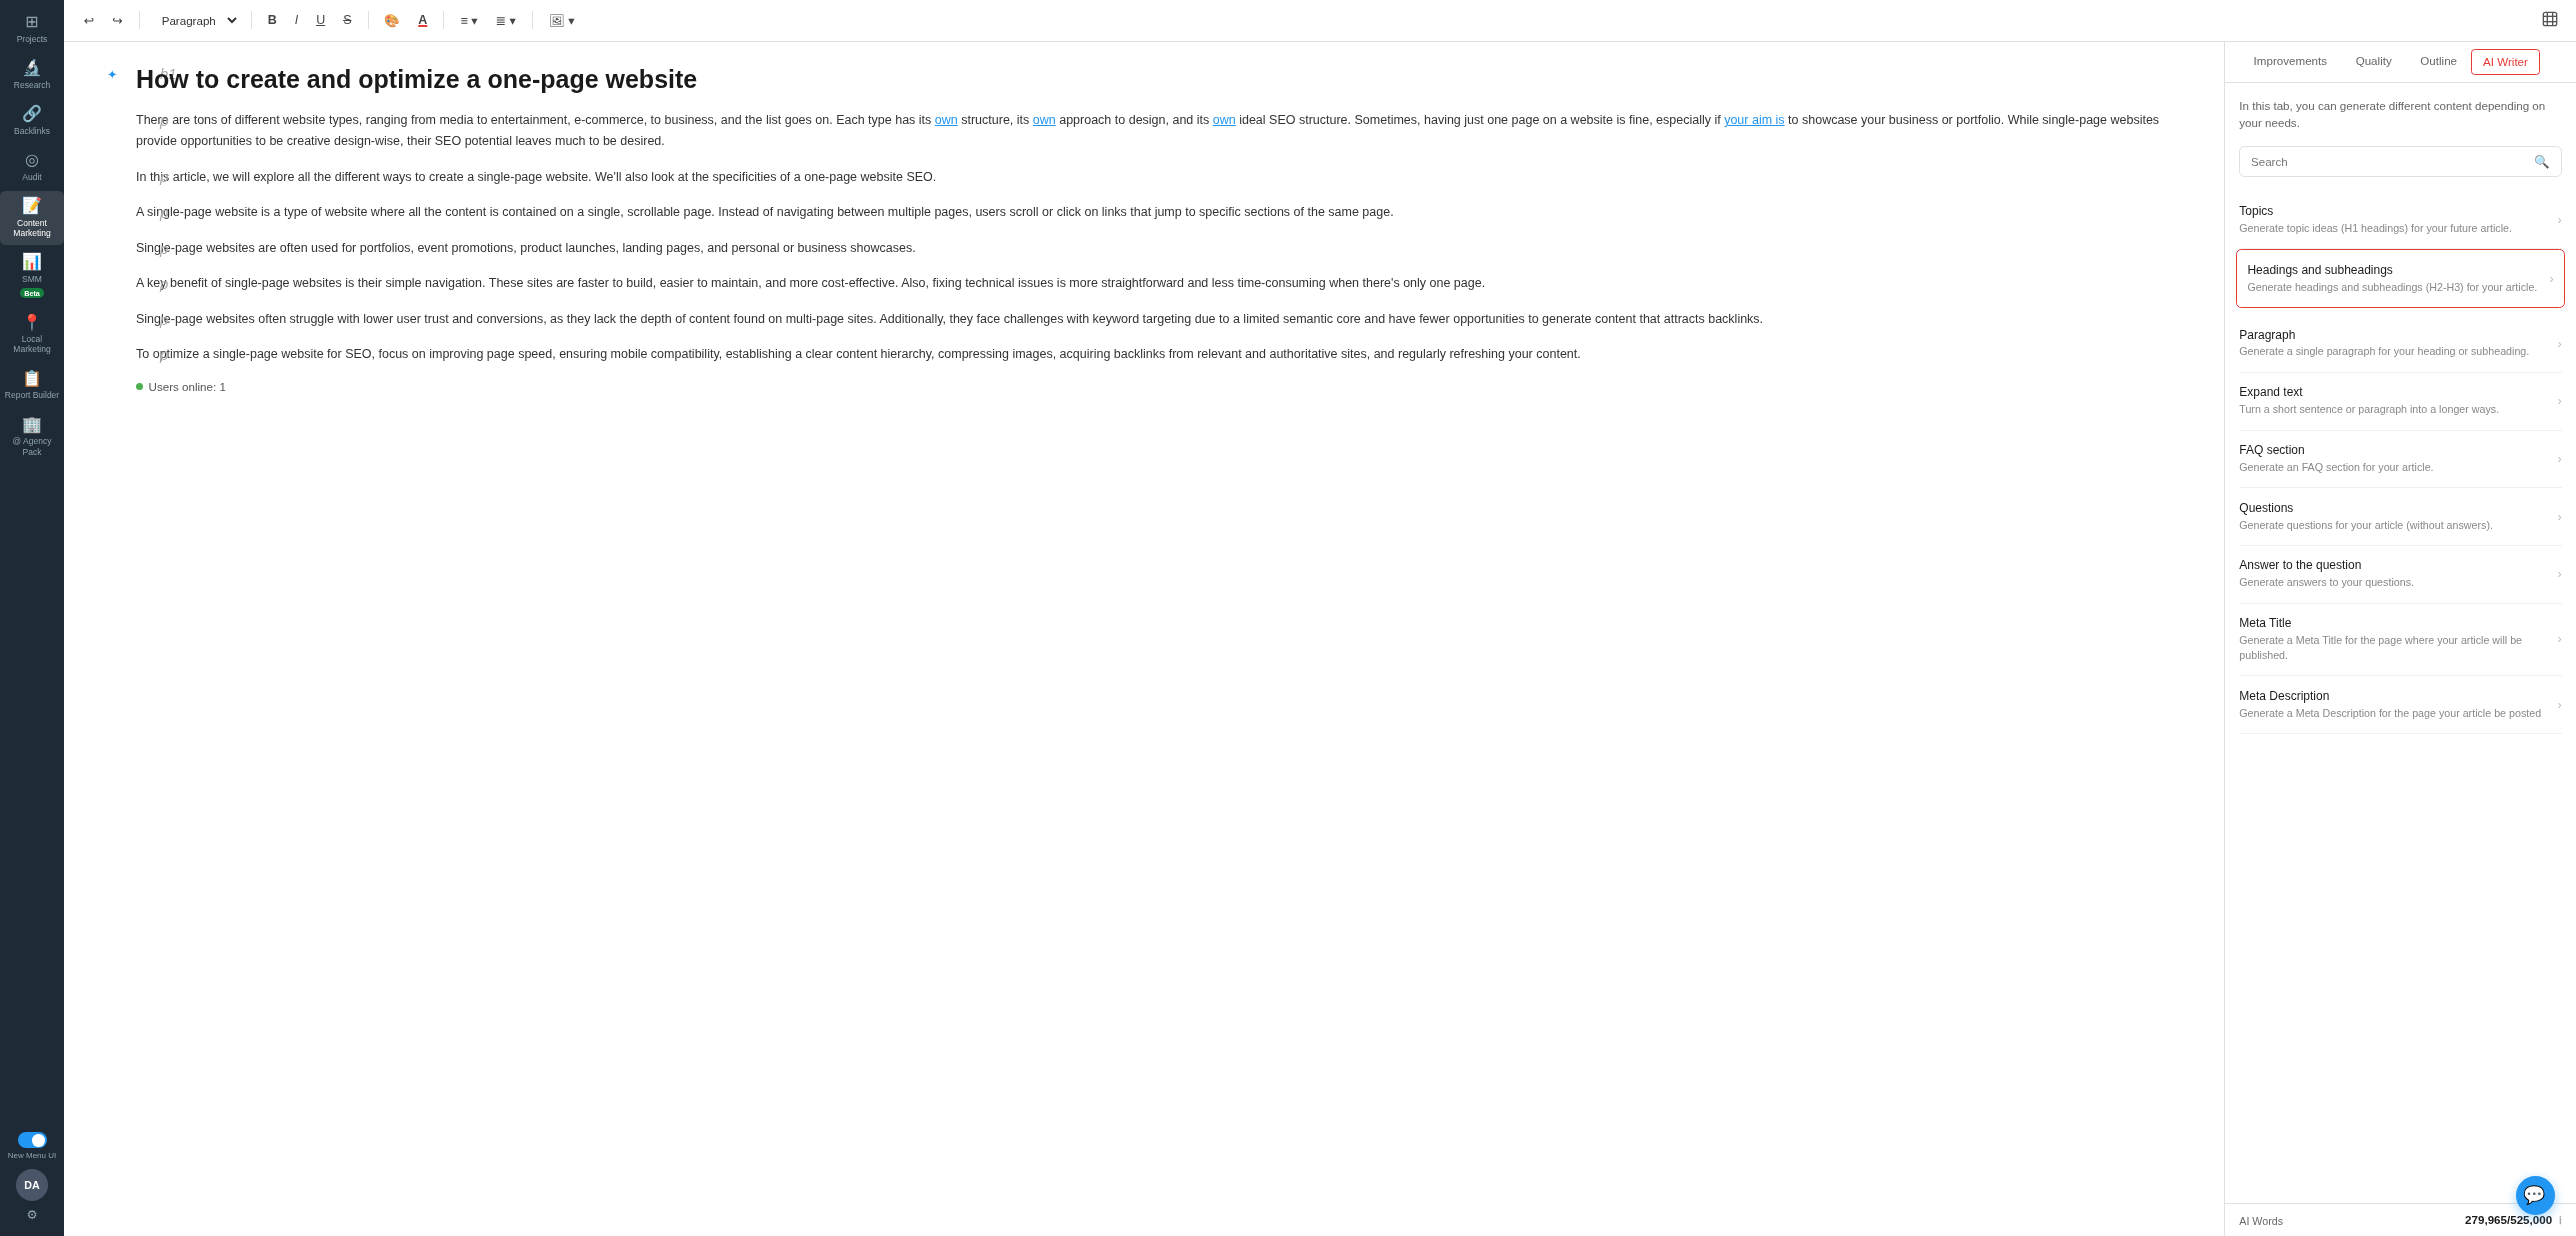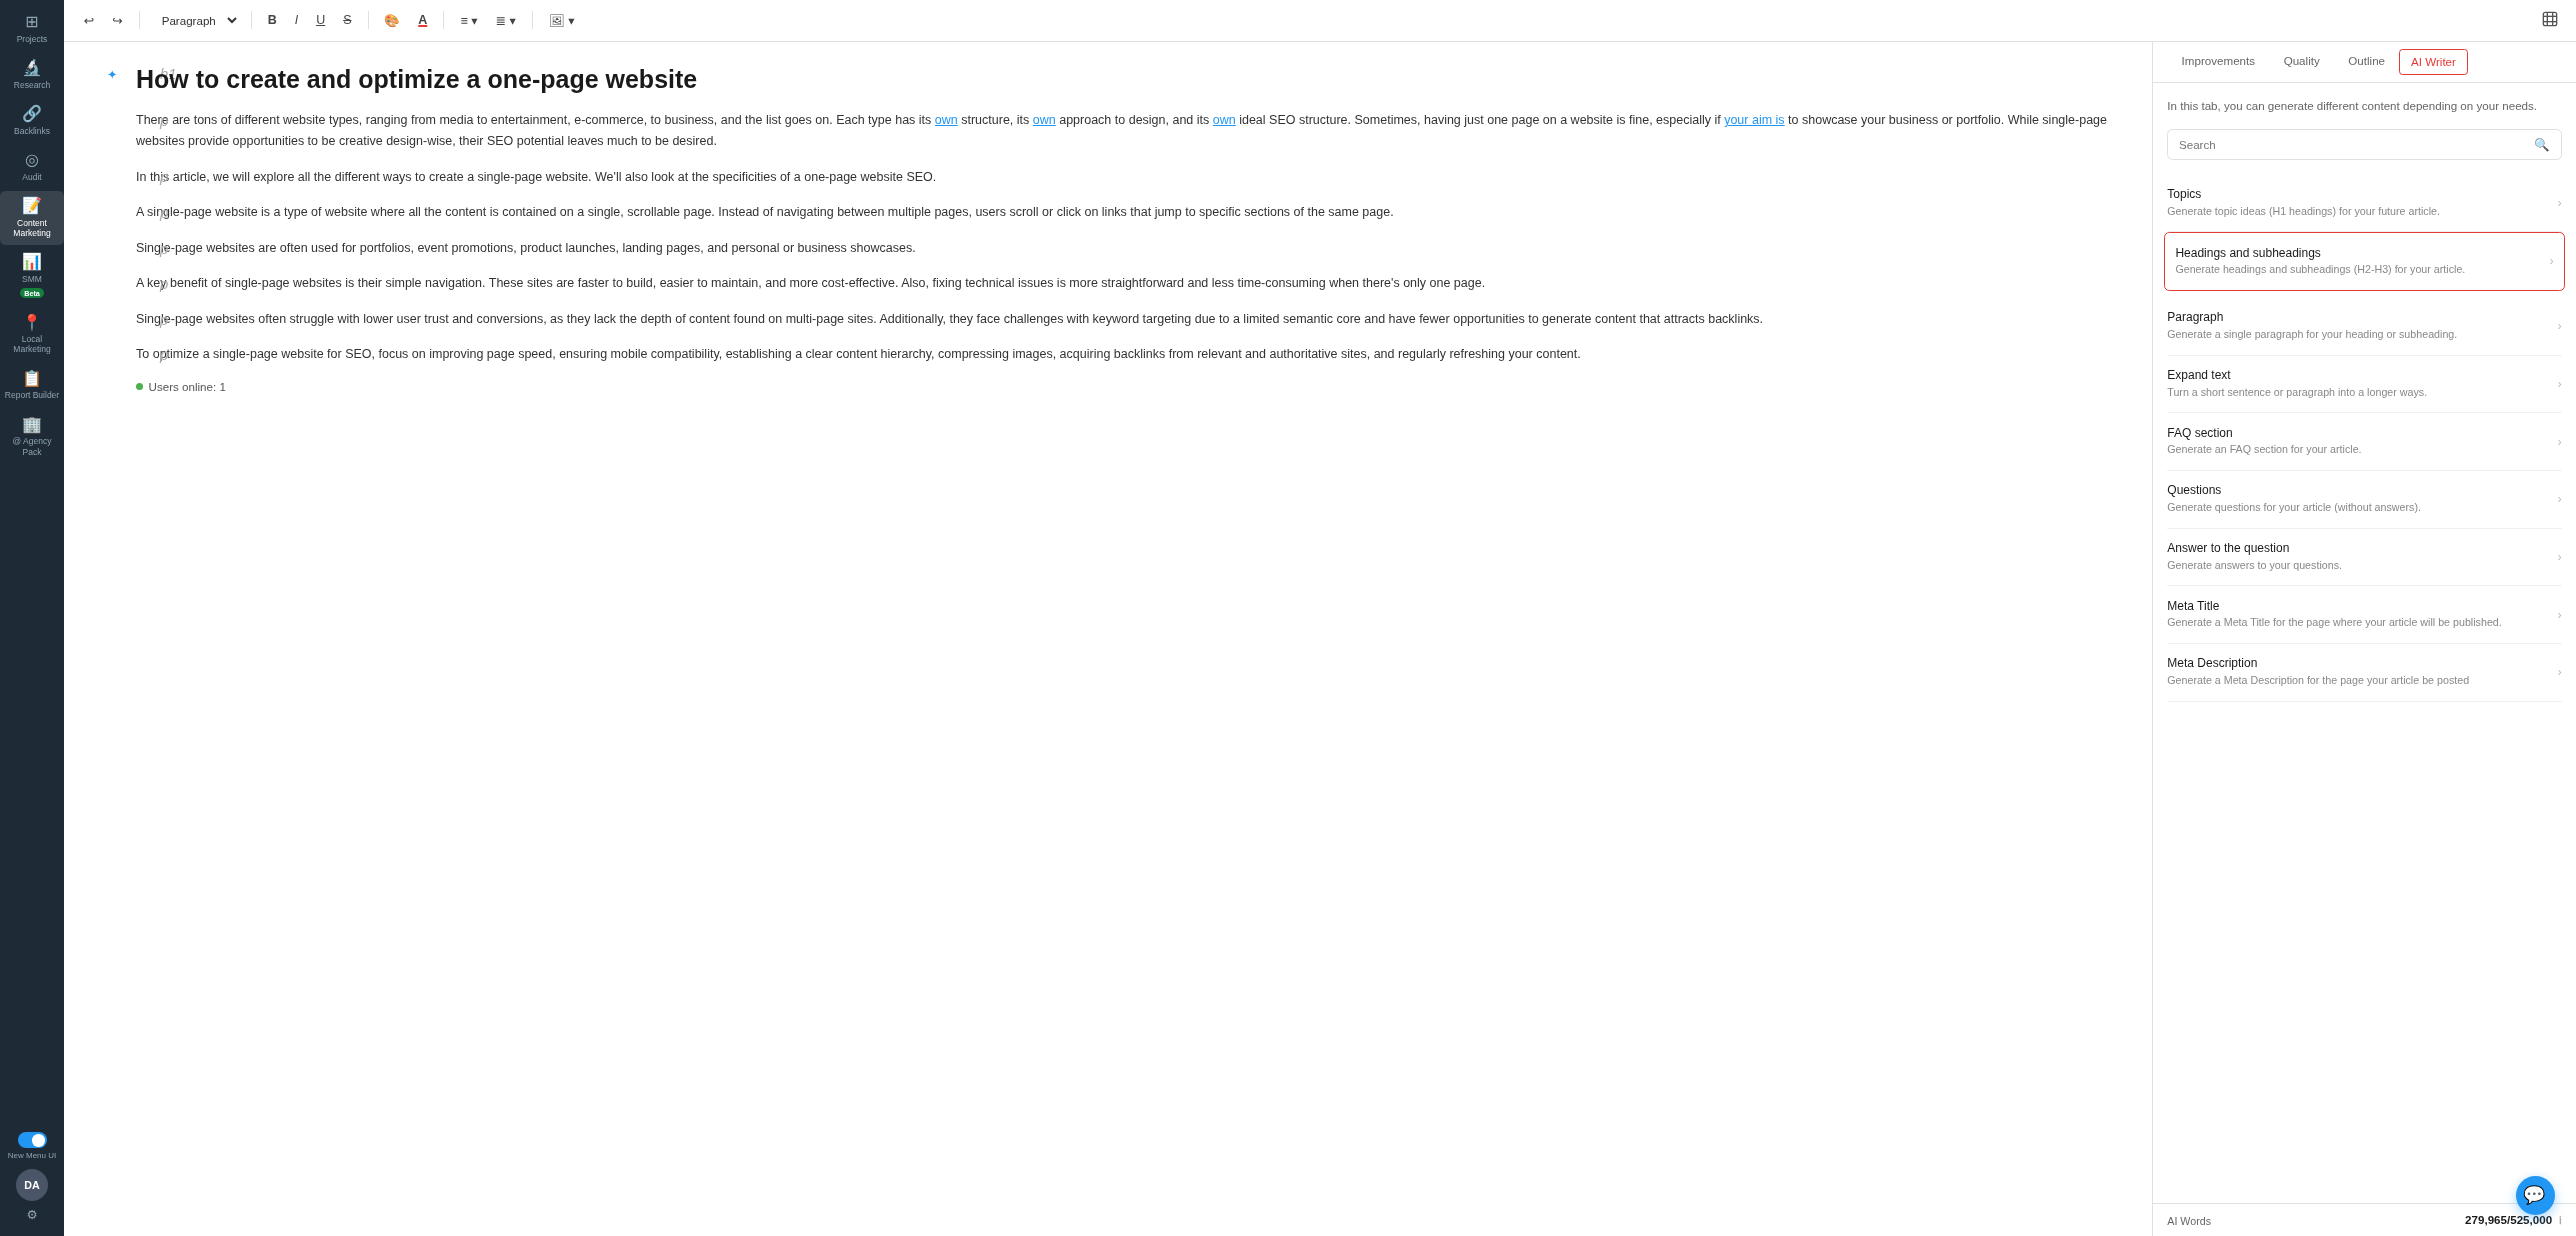--- a/index.html
+++ b/index.html
@@ -214,21 +214,21 @@
       display: flex;
       align-items: center;
       gap: 5.4px;
       font-size: 11.6px;
       color: #555;
     }
     .green-dot { width: 7.2px; height: 7.2px; background: #4caf50; border-radius: 50%; display: inline-block; }
 
     
     .right-panel {
-      width: 424px;
+      width: 352px;
       background: #fff;
       border-left: 0.9px solid #e0e0e0;
       display: flex;
       flex-direction: column;
       flex-shrink: 0;
       overflow: hidden;
     }
     .panel-tabs {
       display: flex;
       border-bottom: 0.9px solid #e0e0e0;

